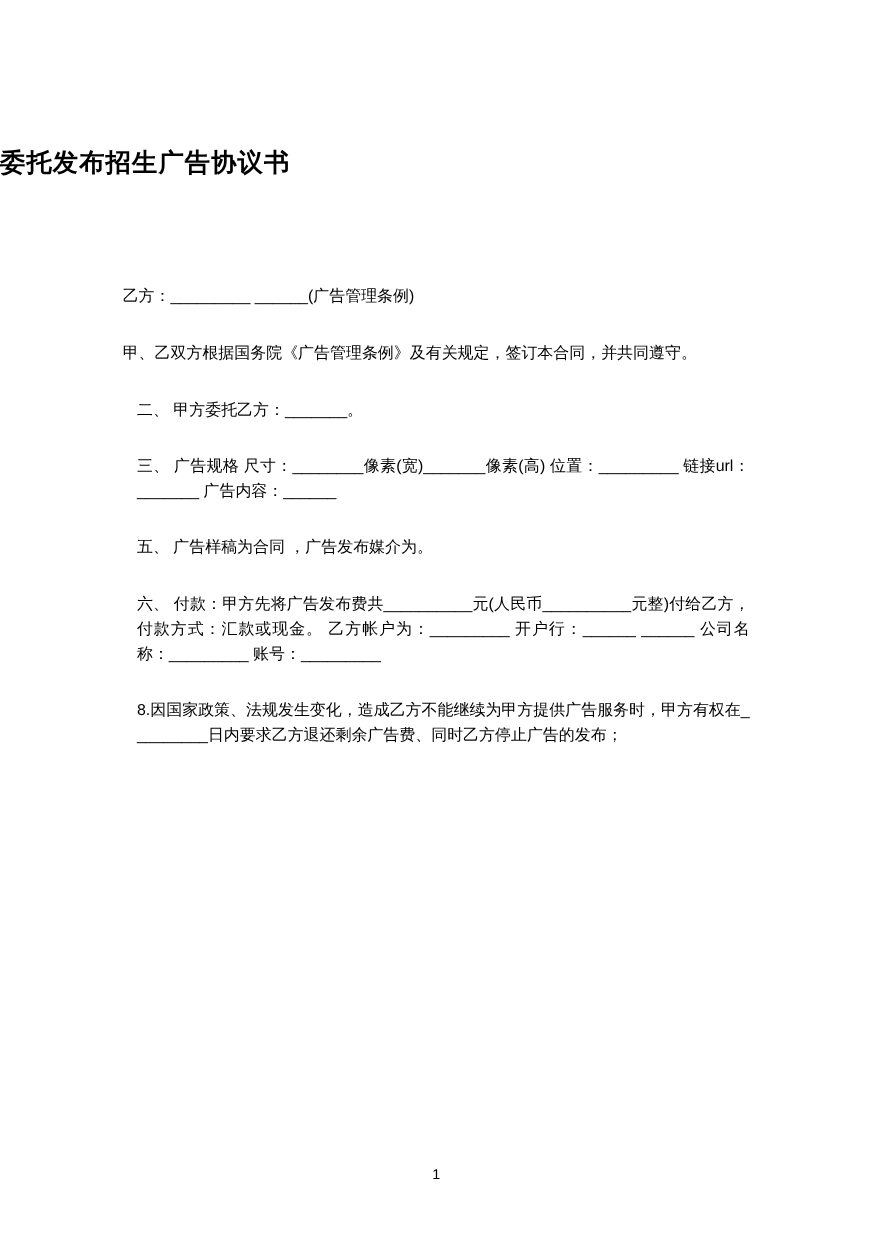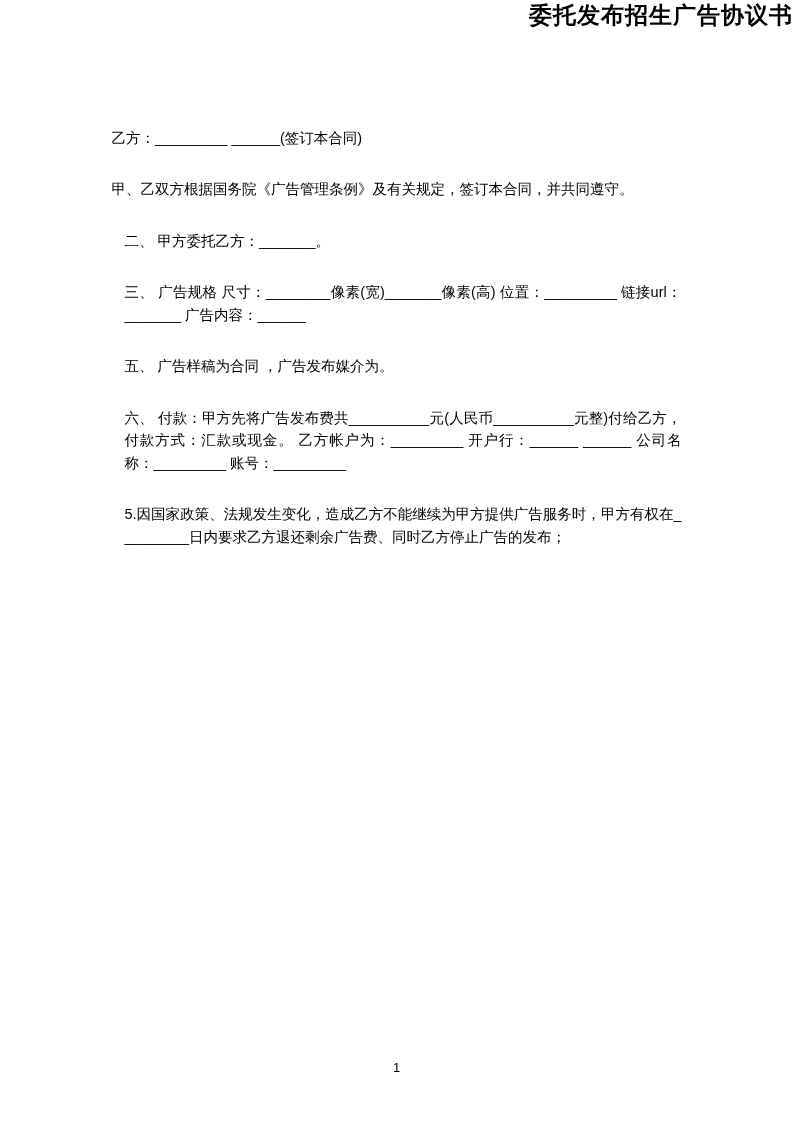--- a/index.html
+++ b/index.html
@@ -13,25 +13,26 @@
   }
   .page {
     position: relative;
     width: 793px;
     height: 1122px;
     background: #ffffff;
     box-sizing: border-box;
     overflow: hidden;
   }
   .doc-title {
-    text-align: right;
+    text-align: left;
     font-size: 23px;
     font-weight: bold;
     letter-spacing: 1px;
     margin: 0;
+    padding-top: 132px;
   }
   .body-wrap {
     margin: 0 auto;
     width: 570px;
     padding-top: 96px;
   }
   p.para {
     margin: 0 0 29px 0;
     font-size: 14.5px;
     line-height: 1.55;
@@ -56,24 +57,24 @@
   }
 </style>
 </head>
 <body>
 
 <div class="page">
 
   <h1 class="doc-title">委托发布招生广告协议书</h1>
 
   <div class="body-wrap">
-    <p class="para indent1">乙方：_________  ______(签订本合同)</p>
+    <p class="para indent1">乙方：_________  ______(广告管理条例)</p>
     <p class="para indent1">甲、乙双方根据国务院《广告管理条例》及有关规定，签订本合同，并共同遵守。</p>
     <p class="para indent2">二、 甲方委托乙方：_______。</p>
     <p class="para indent2">三、 广告规格 尺寸：________像素(宽)_______像素(高) 位置：_________ 链接url：_______  广告内容：______</p>
     <p class="para indent2">五、 广告样稿为合同 ，广告发布媒介为。</p>
     <p class="para indent2">六、 付款：甲方先将广告发布费共__________元(人民币__________元整)付给乙方，付款方式：汇款或现金。 乙方帐户为：_________  开户行：______ ______ 公司名称：_________ 账号：_________</p>
-    <p class="para indent2">5.因国家政策、法规发生变化，造成乙方不能继续为甲方提供广告服务时，甲方有权在_________日内要求乙方退还剩余广告费、同时乙方停止广告的发布；</p>
+    <p class="para indent2">8.因国家政策、法规发生变化，造成乙方不能继续为甲方提供广告服务时，甲方有权在_________日内要求乙方退还剩余广告费、同时乙方停止广告的发布；</p>
   </div>
 
   <div class="page-number">1</div>
 
 </div>
 
 </body></html>

